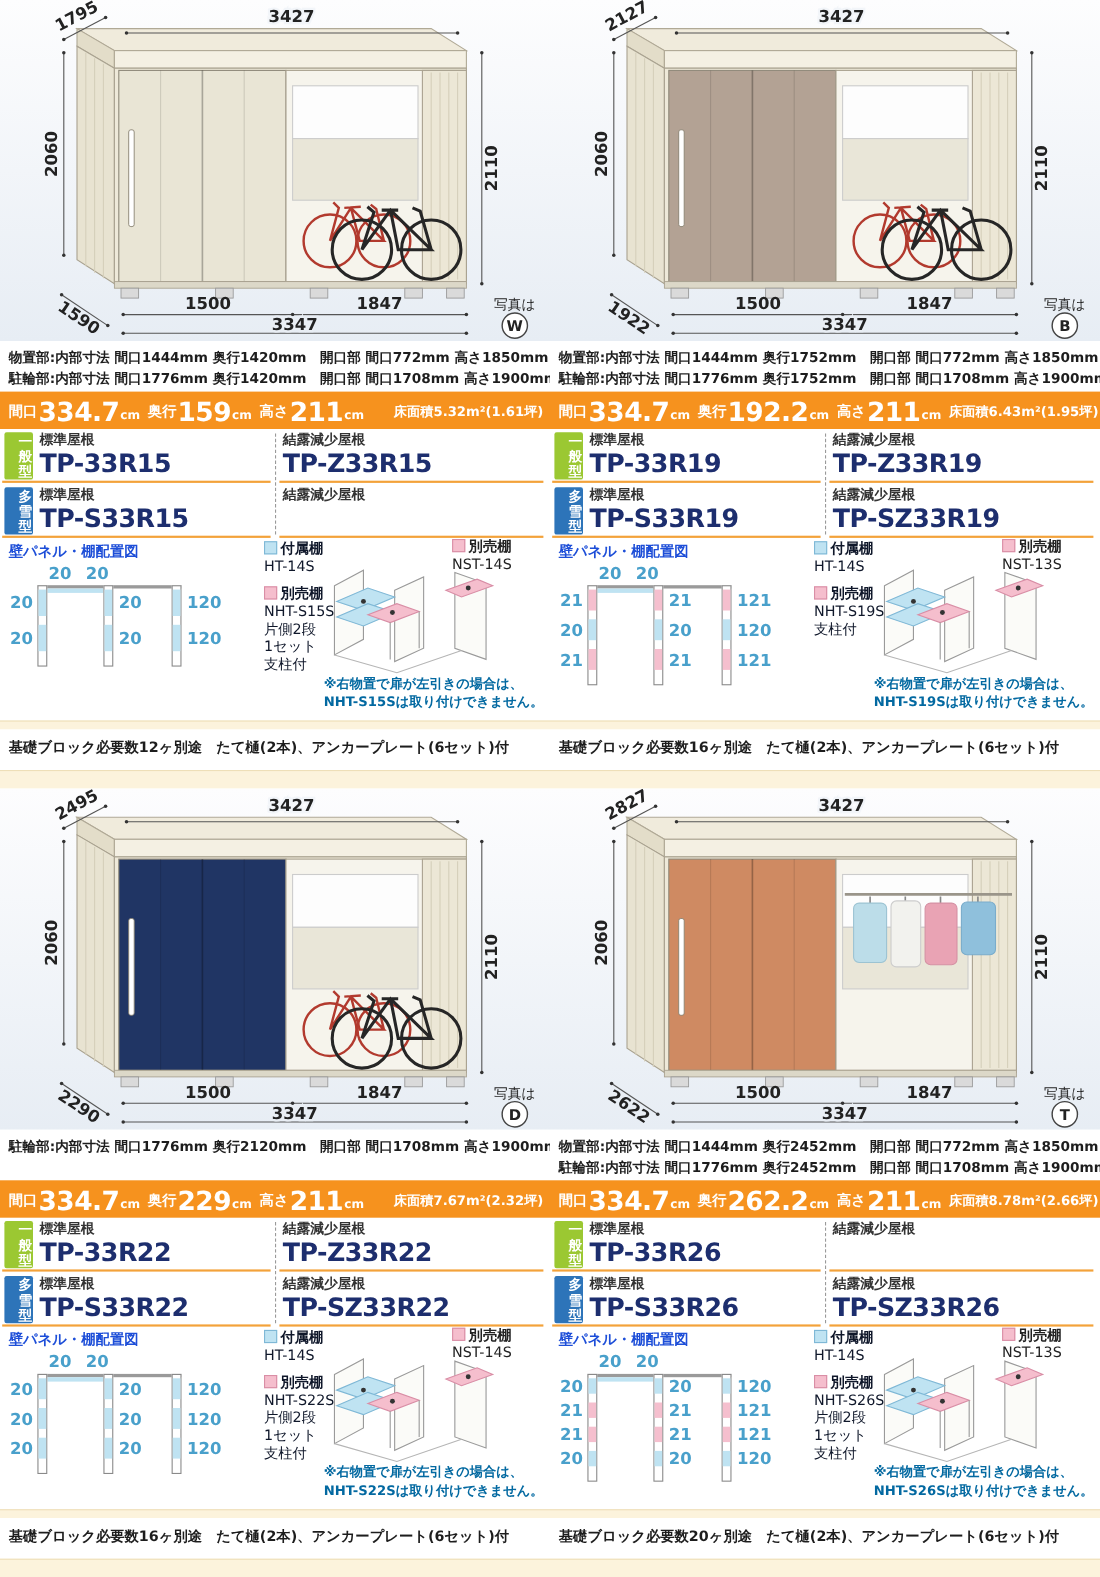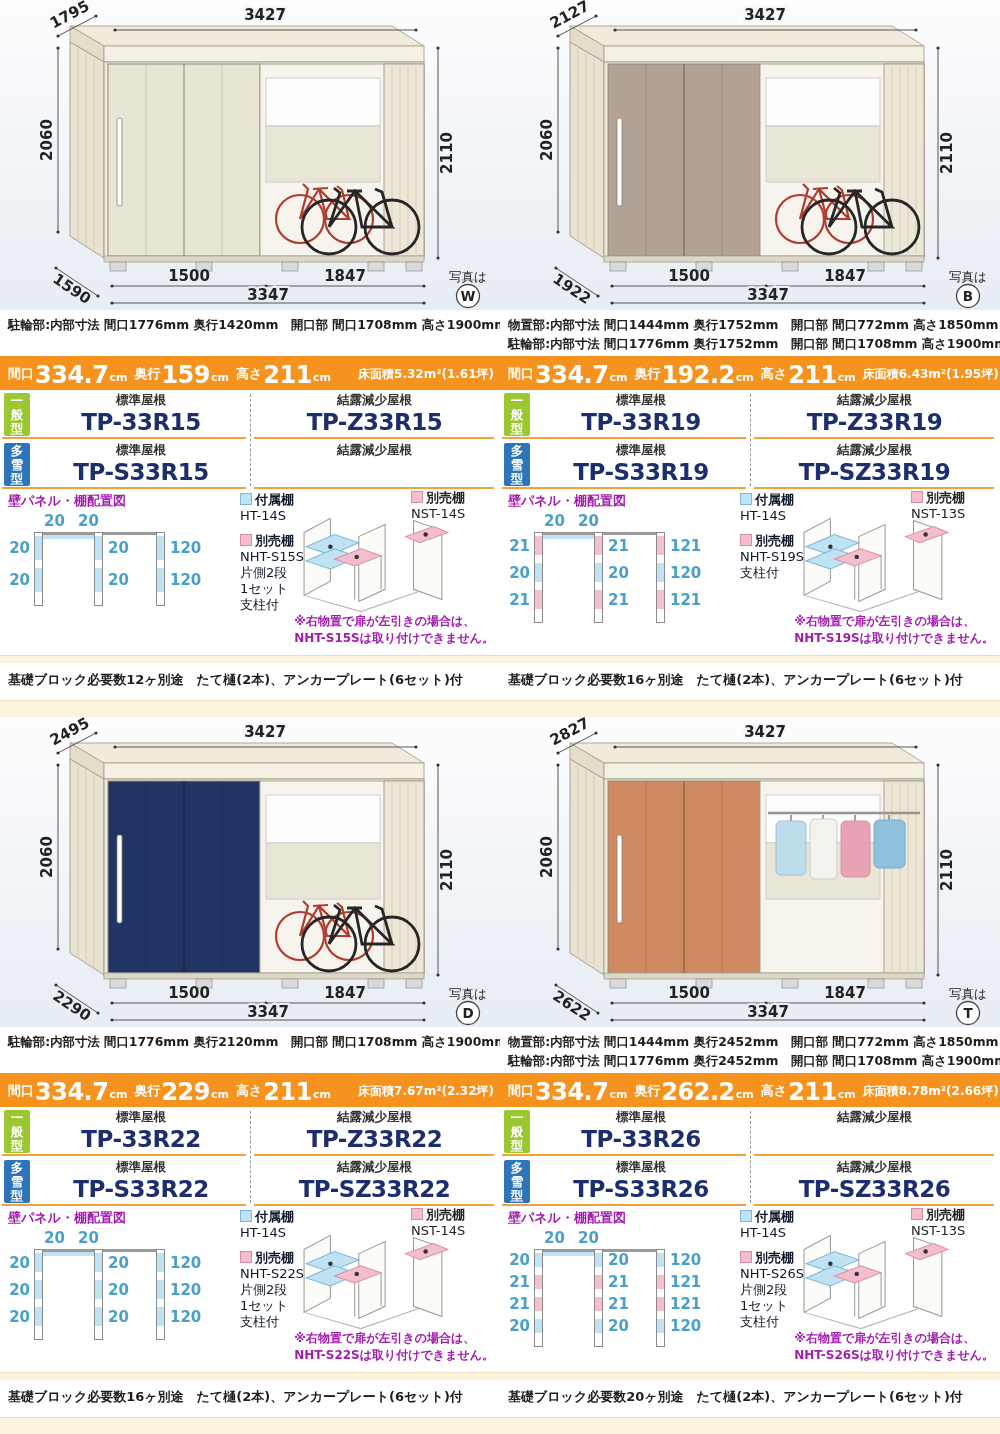--- a/index.html
+++ b/index.html
@@ -16,53 +16,53 @@
   .b-val { font-size:24px; font-weight:bold; line-height:1; letter-spacing:-0.5px; padding:0 1px; }
   .b-unit { font-size:11px; font-weight:bold; padding-bottom:3px; margin-right:7px; }
   .b-floor { margin-left:auto; font-size:12px; font-weight:bold; padding-bottom:4px; }
 
   .products { height:100px; position:relative; }
   .vdash { position:absolute; left:250px; top:4px; height:92px; border-left:1px dashed #9a9a9a; }
   .p-row { position:absolute; left:0; width:500px; height:50px; }
   .p-row.r1 { top:0; } .p-row.r2 { top:50px;padding-left:48px; }
   .p-row .uline-l { position:absolute; left:2px; bottom:1px; width:244px; height:2px; background:#f3a23a; }
   .p-row .uline-r { position:absolute; left:254px; bottom:1px; width:240px; height:2px; background:#f3a23a; }
-  .badge { position:absolute; left:4px; top:3px; width:26px; height:43px; display:flex; align-items:center; justify-content:center; border-radius:2px; }
+  .badge { position:absolute; left:4px; top:3px; width:26px; height:43px; display:flex; align-items:center; justify-content:flex-end; border-radius:2px; }
   .badge span { width:14px; font-size:12.5px; line-height:14px; color:#fff; font-weight:bold; word-break:break-all; text-align:center; }
   .badge-green { background:#9bc832; }
   .badge-blue  { background:#2d74b9; }
-  .p-cell { position:absolute; top:2px;text-align:center; }
+  .p-cell { position:absolute; top:2px; }
   .p-cell.left  { left:36px; width:210px; }
   .p-cell.right { left:257px; width:235px; }
   .roof  { font-size:12.5px; font-weight:600; color:#333; }
   .model { font-size:23px; font-weight:bold; color:#1d2e6e; line-height:27px; letter-spacing:-0.5px; }
 
   .panel { height:165px; position:relative; }
-  .panel-title { position:absolute; left:8px; top:2px; font-size:13px; font-weight:600; color:#a21caf; }
+  .panel-title { position:absolute; left:8px; top:2px; font-size:13px; font-weight:600; color:#1d4ed8; }
   .dgram { position:absolute; left:8px; top:22px; width:200px; height:140px; }
   .dg-topnum, .dg-num { position:absolute; color:#49a0cb; font-size:15px; font-weight:600; line-height:18px; }
   .dg-beam { position:absolute; height:3px; background:#9a9a9a; }
   .dg-beamshelf { position:absolute; height:4px; background:#bfe3f2; }
   .dg-post { position:absolute; width:9px; background:#fff; border:1px solid #8a8a8a; }
   .dg-seg { position:absolute; left:0; width:100%; }
   .dg-seg.blue { background:#bfe3f2; }
   .dg-seg.pink { background:#f5bfce; }
 
   .legend { position:absolute; left:240px; top:2px; width:78px; font-size:13px; line-height:16px; color:#0f172a; }
   .l-head { font-weight:600; white-space:nowrap; }
   .l-model { margin-bottom:9px; white-space:nowrap; }
   .l-lines div { white-space:nowrap; }
   .sw { display:inline-block; width:12px; height:12px; margin-right:3px; vertical-align:-1px; }
   .sw-blue { background:#bfe3f2; border:1px solid #7fb8d6; }
   .sw-pink { background:#f5becd; border:1px solid #d98ea6; }
 
   .shelf-illo { position:absolute; left:300px; top:16px; width:152px; height:120px; }
   .nst { position:absolute; right:5px; top:0; width:84px; font-size:13px; line-height:16px; }
 
-  .warning { position:absolute; right:6px; bottom:8px; color:#a21caf; font-size:12px; font-weight:bold; line-height:17px; text-align:left; }
+  .warning { position:absolute; right:6px; bottom:8px; color:#0369a1; font-size:12px; font-weight:bold; line-height:17px; text-align:left; }
 
   .sep-band { height:8px; background:#fcf3dc; border-top:1px solid #eedfb8; }
   .footer { height:37px; padding:8px 0 0 8px; font-size:13px; font-weight:600; color:#1d1d1d; white-space:nowrap; }
   .bottom-band { height:17px; background:#fcf3dc; border-top:1px solid #eedfb8; }
 
   .card.bay-bikes  .bay-clothes-g { display:none; }
   .card.bay-clothes .bay-bikes-g  { display:none; }
 </style>
 </head>
 <body>
@@ -167,20 +167,21 @@
     </g>
 
     <g>
       <text x="468" y="281" text-anchor="middle" font-size="12.5" fill="#222">写真は</text>
       <circle cx="468" cy="296" r="11.5" fill="#ffffff" stroke="#444444" stroke-width="1.3"></circle>
       <text x="468" y="301" text-anchor="middle" font-size="13.5" font-weight="bold" fill="#222">W</text>
     </g>
   </svg>
 
   <div class="spec">
+    <div>物置部:内部寸法 間口1444mm 奥行1420mm　開口部 間口772mm 高さ1850mm</div>
     <div>駐輪部:内部寸法 間口1776mm 奥行1420mm　開口部 間口1708mm 高さ1900mm(基礎天)</div>
   </div>
 
   <div class="banner">
     <span class="b-label">間口</span>
     <span class="b-val">334.7</span>
     <span class="b-unit">cm</span>
     <span class="b-label">奥行</span>
     <span class="b-val">159</span>
     <span class="b-unit">cm</span>

